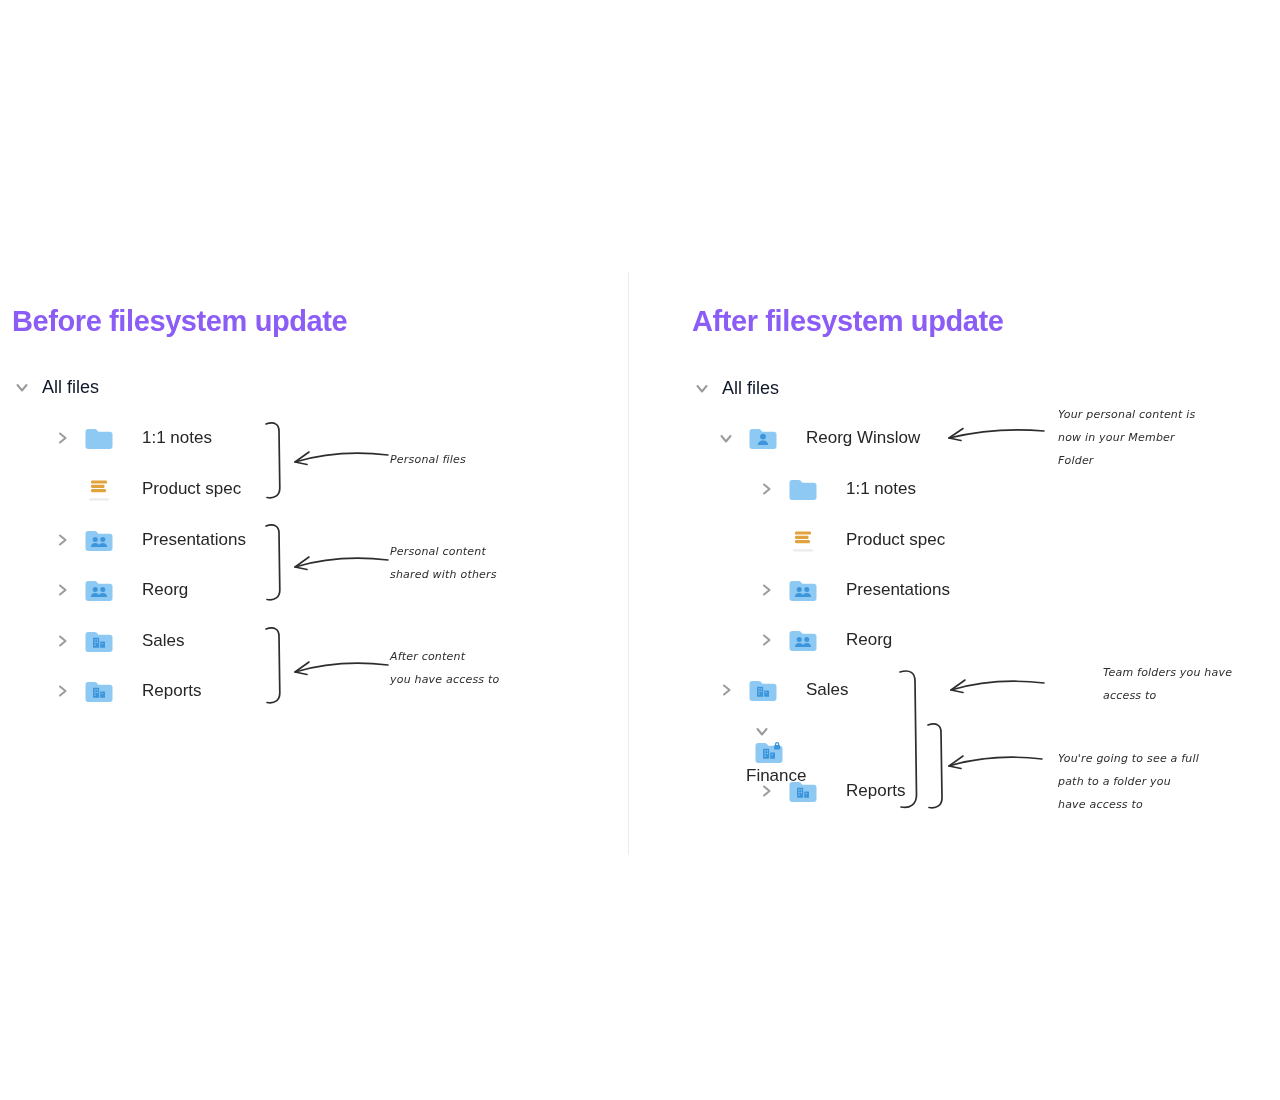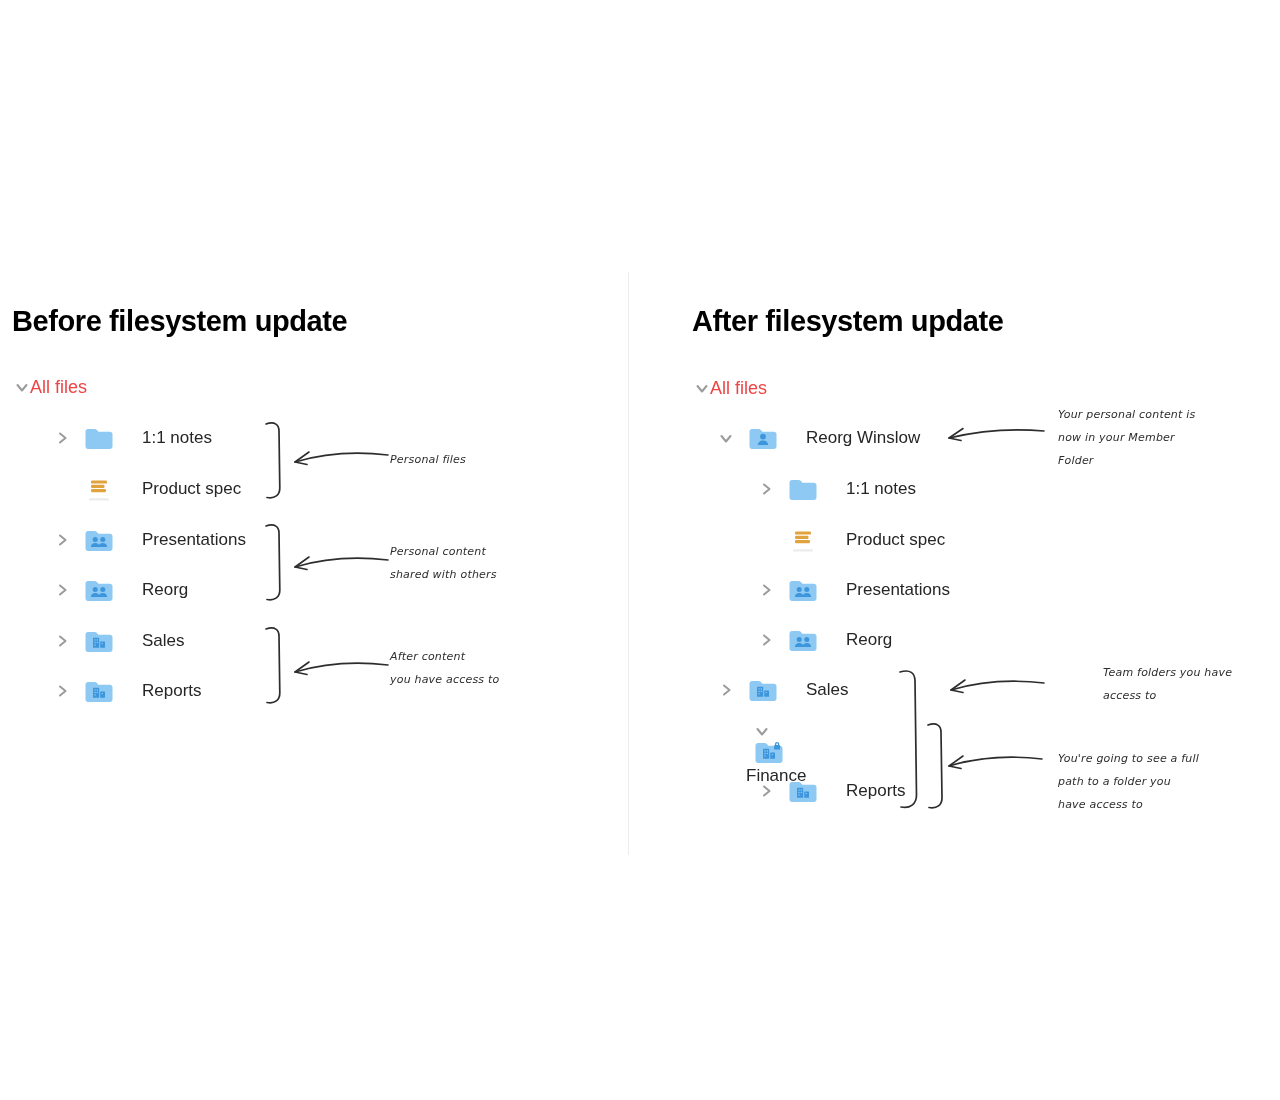--- a/index.html
+++ b/index.html
@@ -5,30 +5,30 @@
   html,body{margin:0;padding:0;}
   body{
     width:1280px;height:1100px;position:relative;overflow:hidden;
     background:#ffffff;
     font-family:"Liberation Sans", sans-serif;
     color:#262626;
   }
   .abs{position:absolute;}
   .panel-title{
     position:absolute;
-    font-size:29px;font-weight:700;color:#000000;letter-spacing:-0.4px;
+    font-size:29px;font-weight:700;color:#8b5cf6;letter-spacing:-0.4px;
     white-space:nowrap;
   }
   .divider{
     position:absolute;width:1px;background:#ececec;
   }
   .root-row,.tree-row{
     position:absolute;height:34px;display:flex;align-items:center;white-space:nowrap;
   }
-  .root-row .label{font-size:18px;color:#ef4444;margin-left:0;}
+  .root-row .label{font-size:18px;color:#0f172a;margin-left:12px;}
   .tree-row .label{font-size:17px;color:#262626;margin-left:28px;}
   .chev{flex:0 0 auto;display:block;}
   .chev-spacer{flex:0 0 auto;width:16px;height:16px;visibility:hidden;}
   .icon{flex:0 0 auto;display:block;margin-left:14px;}
   .note{
     position:absolute;
     font-family:"DejaVu Sans", sans-serif;
     font-style:italic;
     font-size:11px;line-height:23px;color:#2d2d2d;letter-spacing:0.2px;
     white-space:nowrap;

